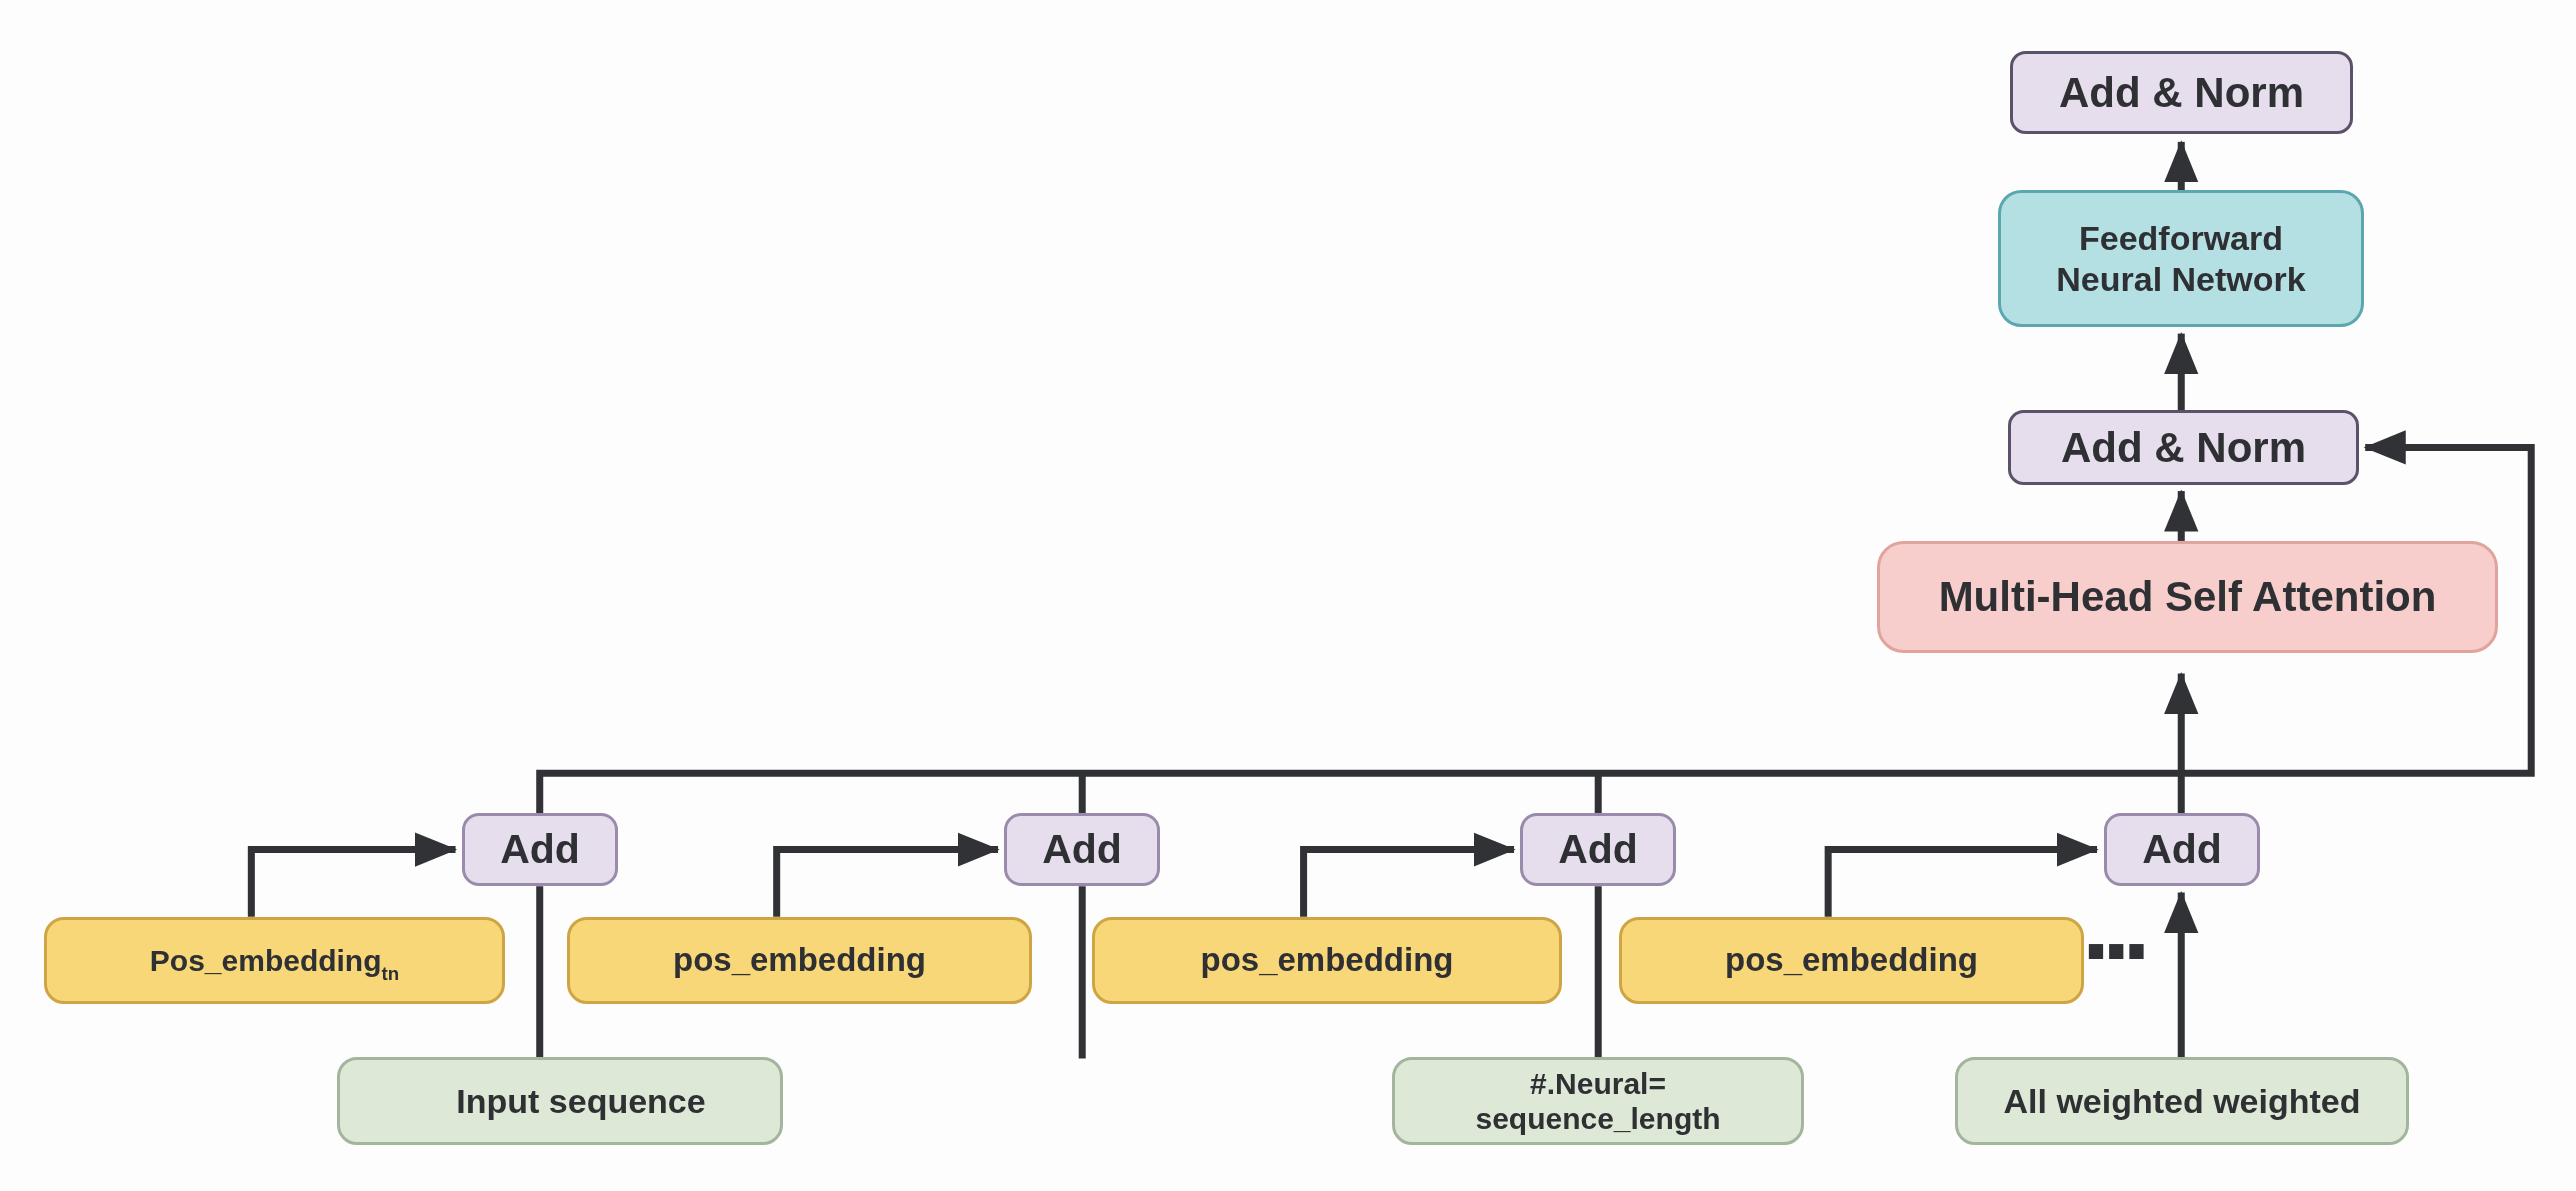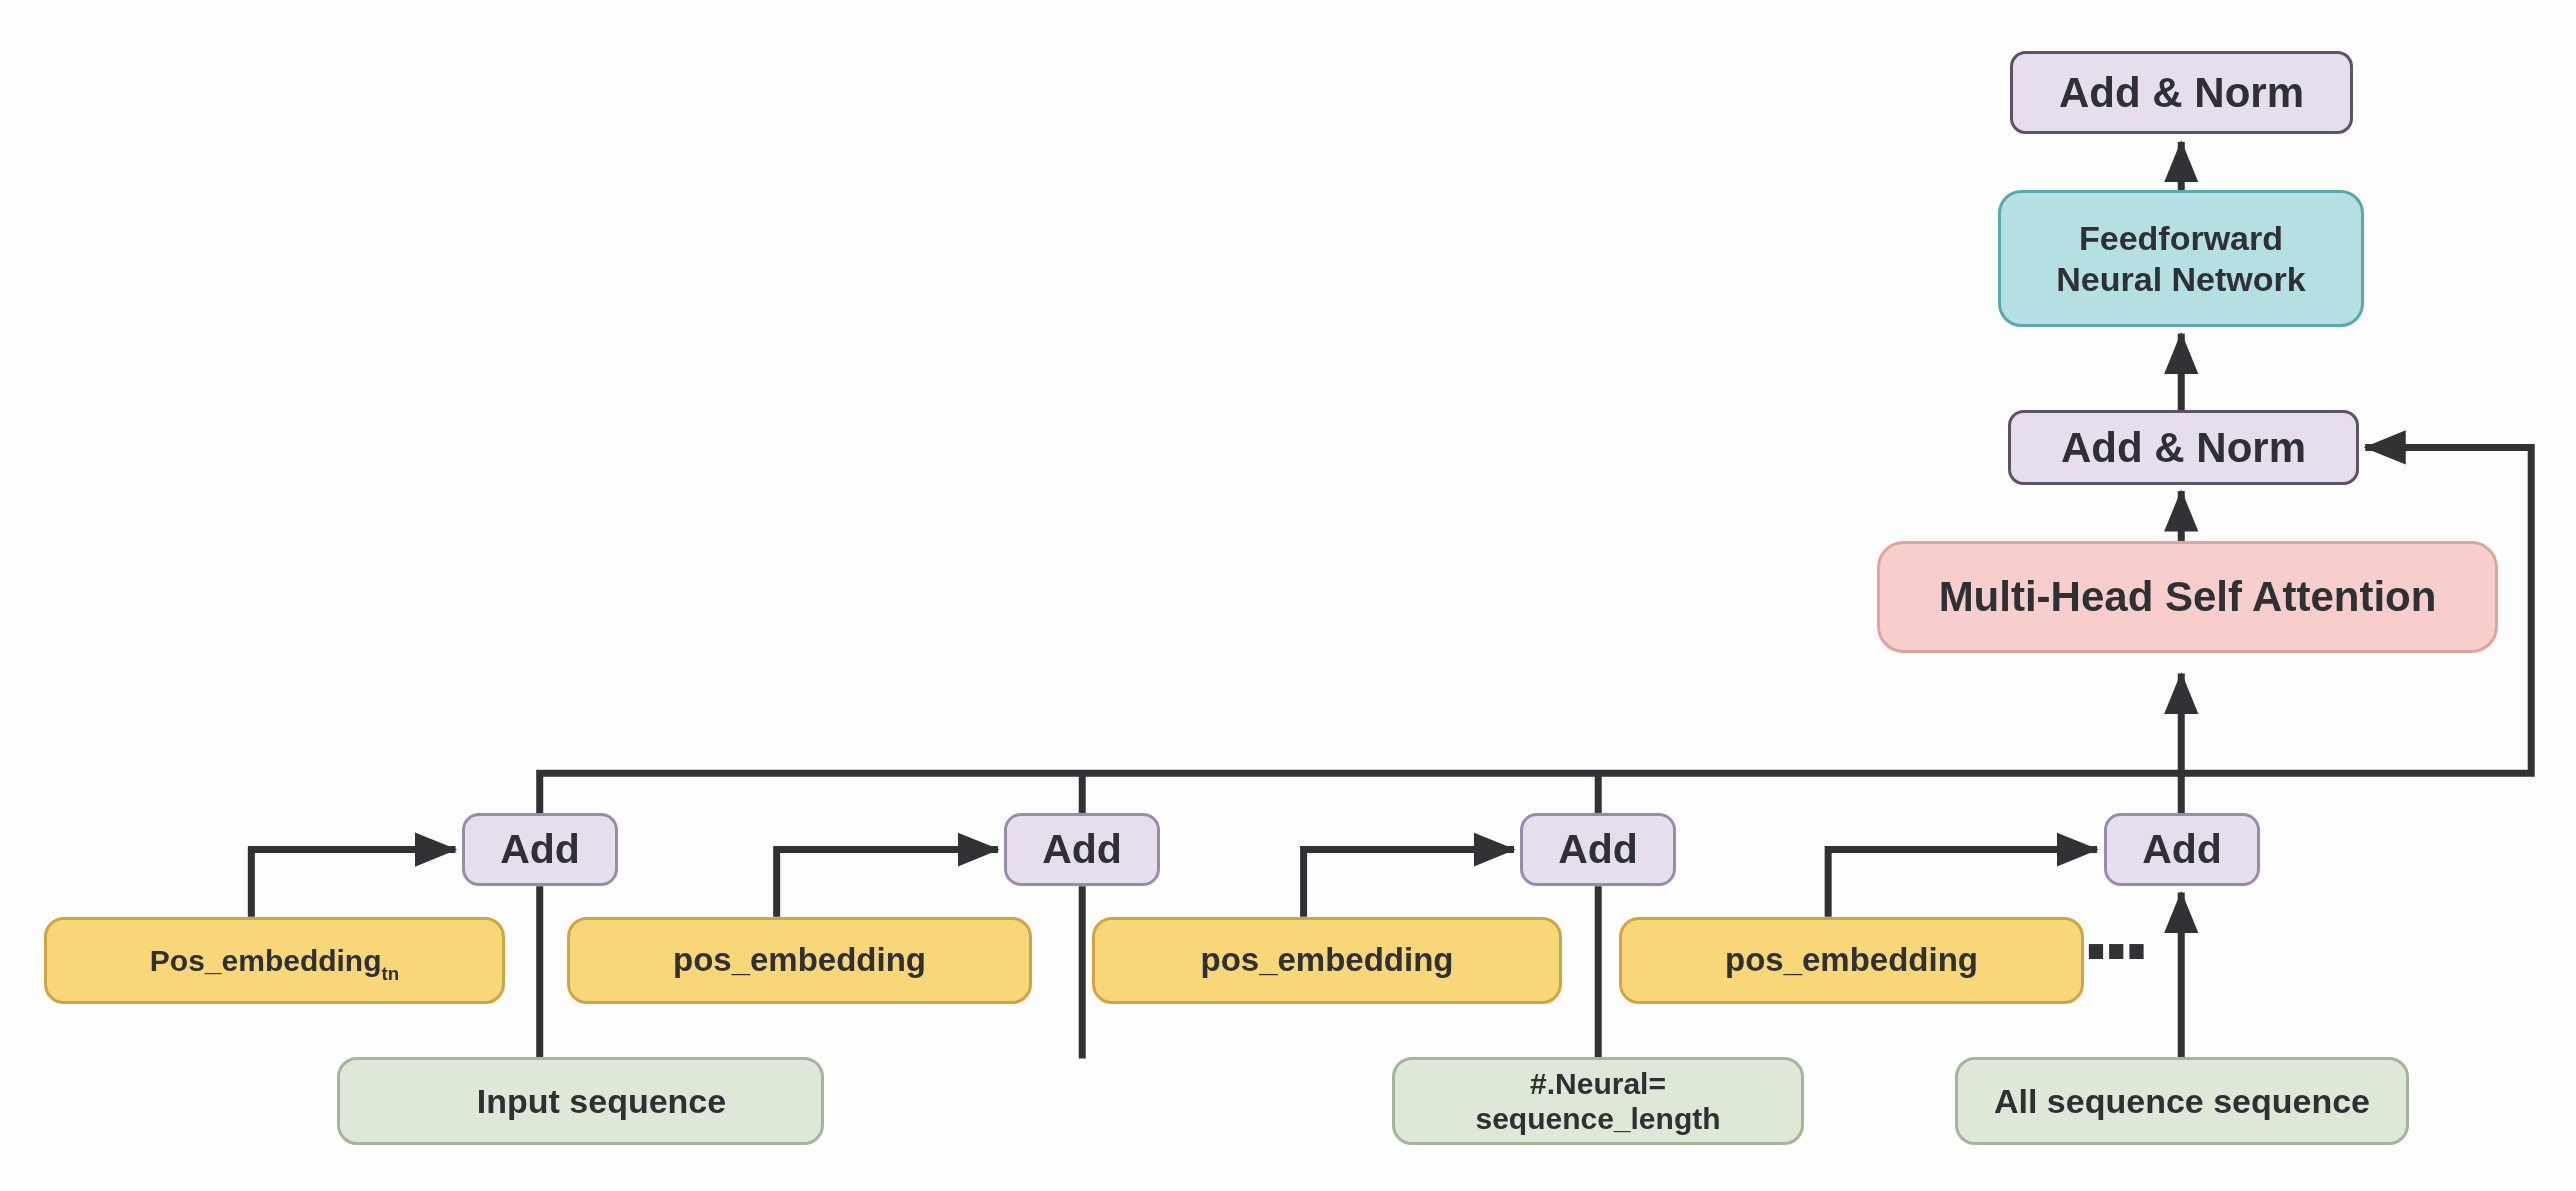--- a/index.html
+++ b/index.html
@@ -166,27 +166,27 @@
   </div>
   <div class="node yellow" style="left:1092px; top:917px; width:470px; height:87px;">
     <span>pos_embedding</span>
   </div>
   <div class="node yellow" style="left:1619px; top:917px; width:465px; height:87px;">
     <span>pos_embedding</span>
   </div>
 
   <div class="dots">...</div>
 
-  <div class="node green" style="left:337px; top:1057px; width:487px; height:88px;padding-left:42px;">
+  <div class="node green" style="left:337px; top:1057px; width:446px; height:88px;padding-left:42px;">
     <span>Input sequence</span>
   </div>
   <div class="node green small-green" style="left:1392px; top:1057px; width:412px; height:88px;">
     <span>
       <span>#.Neural=</span><br>
       <span>sequence_length</span>
     </span>
   </div>
   <div class="node green" style="left:1955px; top:1057px; width:454px; height:88px;">
-    <span>All sequence sequence</span>
+    <span>All weighted weighted</span>
   </div>
 
 </div>
 
 
 </body></html>

